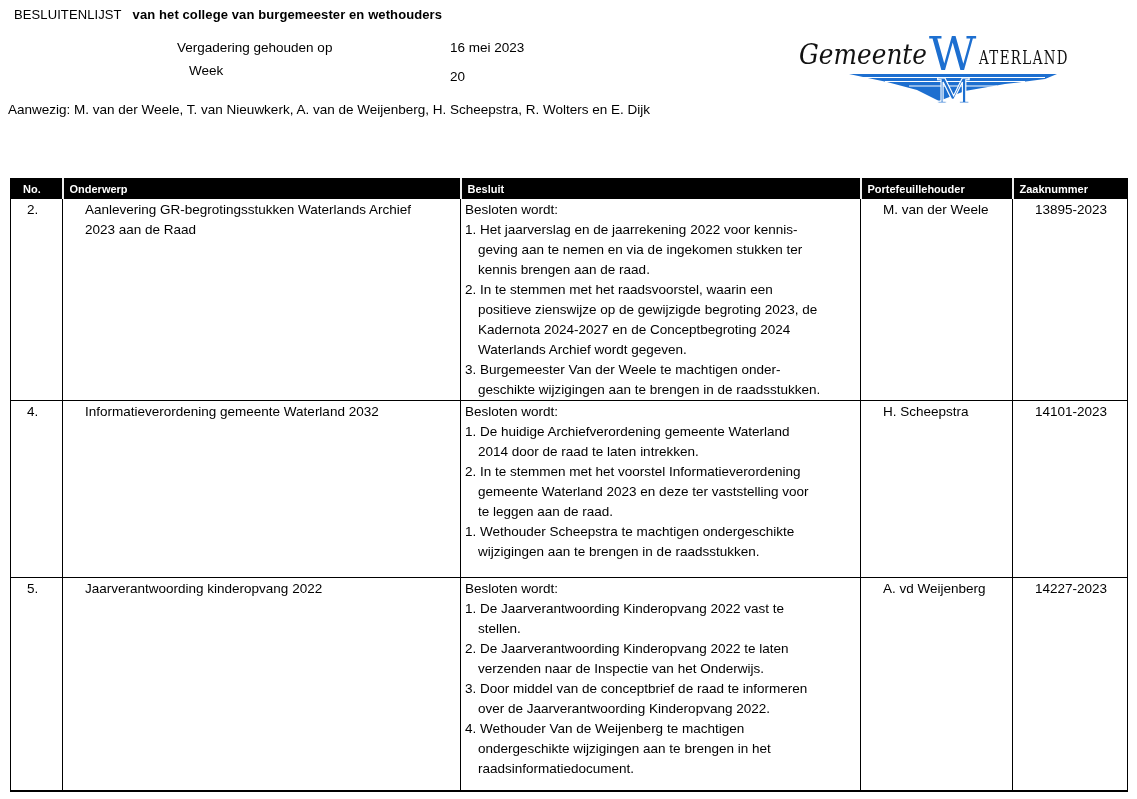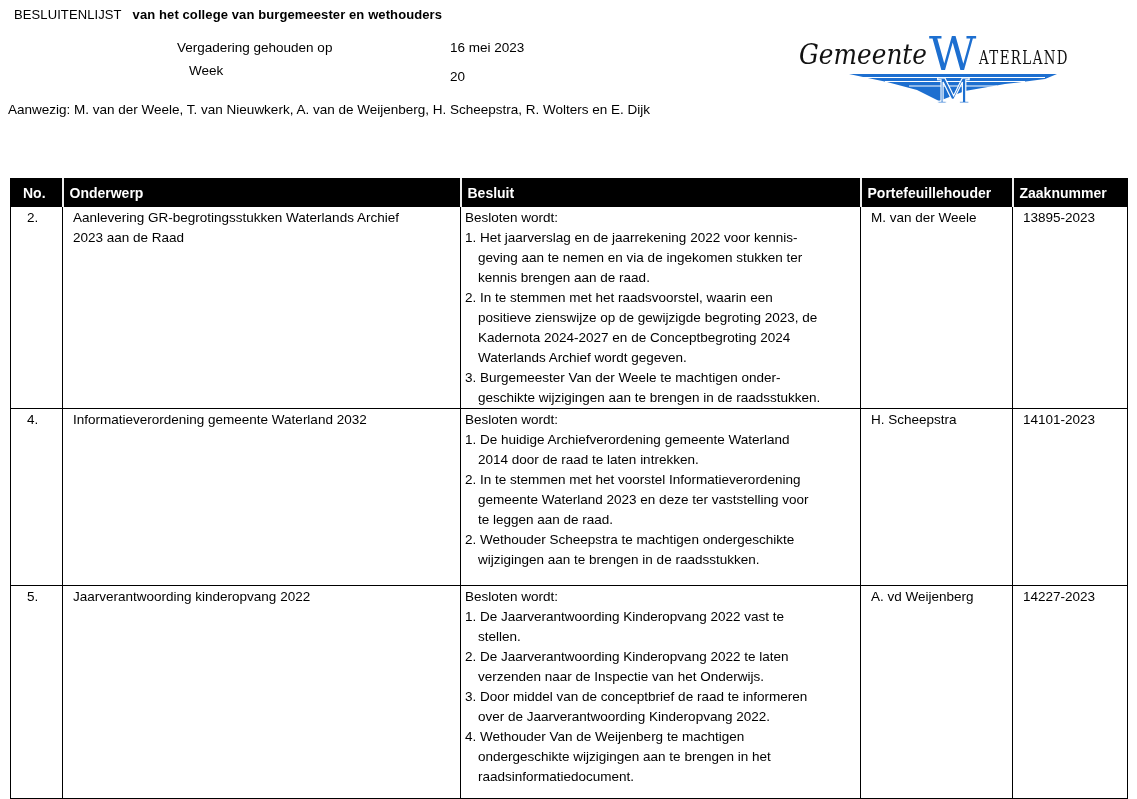--- a/index.html
+++ b/index.html
@@ -30,35 +30,35 @@
 
   .tablewrap { position: absolute; left: 10px; top: 178px; }
   table {
     border-collapse: collapse; table-layout: fixed;
     width: 1117px;
     border: 1px solid #000;
     border-bottom: 2px solid #000;
   }
   th {
     background: #000; color: #fff;
-    font-size: 14px; font-weight: 700;
-    text-align: left; height: 28px;
+    font-size: 11px; font-weight: 700;
+    text-align: left; height: 20px;
     padding: 1px 2px 1px 6px;
     border-right: 2px solid #efefef;
   }
   th:last-child { border-right: none; }
   th.h-no { padding-left: 12px; }
   td {
     border: 1px solid #000;
     vertical-align: top;
     font-size: 13.5px; line-height: 20px;
     padding: 1px 5px 0 4px;
   }
   td.no-cell { padding-left: 16px; }
-  td.ond-cell, td.ph-cell, td.zk-cell { padding-left: 10px; }
+  td.ond-cell, td.ph-cell, td.zk-cell { padding-left: 22px; }
   .pre { white-space: pre-wrap; }
   .b-item { padding-left: 13px; text-indent: -13px; white-space: pre-wrap; }
 </style>
 </head>
 <body>
 
 <div class="title">
   <span class="prefix">BESLUITENLIJST</span><span class="rest">van het college van burgemeester en wethouders</span>
 </div>
 
@@ -124,21 +124,21 @@
     <tr style="height:177px">
       <td class="no-cell">4.</td>
       <td class="ond-cell pre">Informatieverordening gemeente Waterland 2032</td>
       <td class="bes-cell">
         <div class="b-intro">Besloten wordt:</div>
         <div class="b-item">1. De huidige Archiefverordening gemeente Waterland
 2014 door de raad te laten intrekken.</div>
         <div class="b-item">2. In te stemmen met het voorstel Informatieverordening
 gemeente Waterland 2023 en deze ter vaststelling voor
 te leggen aan de raad.</div>
-        <div class="b-item">2. Wethouder Scheepstra te machtigen ondergeschikte
+        <div class="b-item">1. Wethouder Scheepstra te machtigen ondergeschikte
 wijzigingen aan te brengen in de raadsstukken.</div>
       </td>
       <td class="ph-cell">H. Scheepstra</td>
       <td class="zk-cell">14101-2023</td>
     </tr>
 
     <tr style="height:213px">
       <td class="no-cell">5.</td>
       <td class="ond-cell pre">Jaarverantwoording kinderopvang 2022</td>
       <td class="bes-cell">

